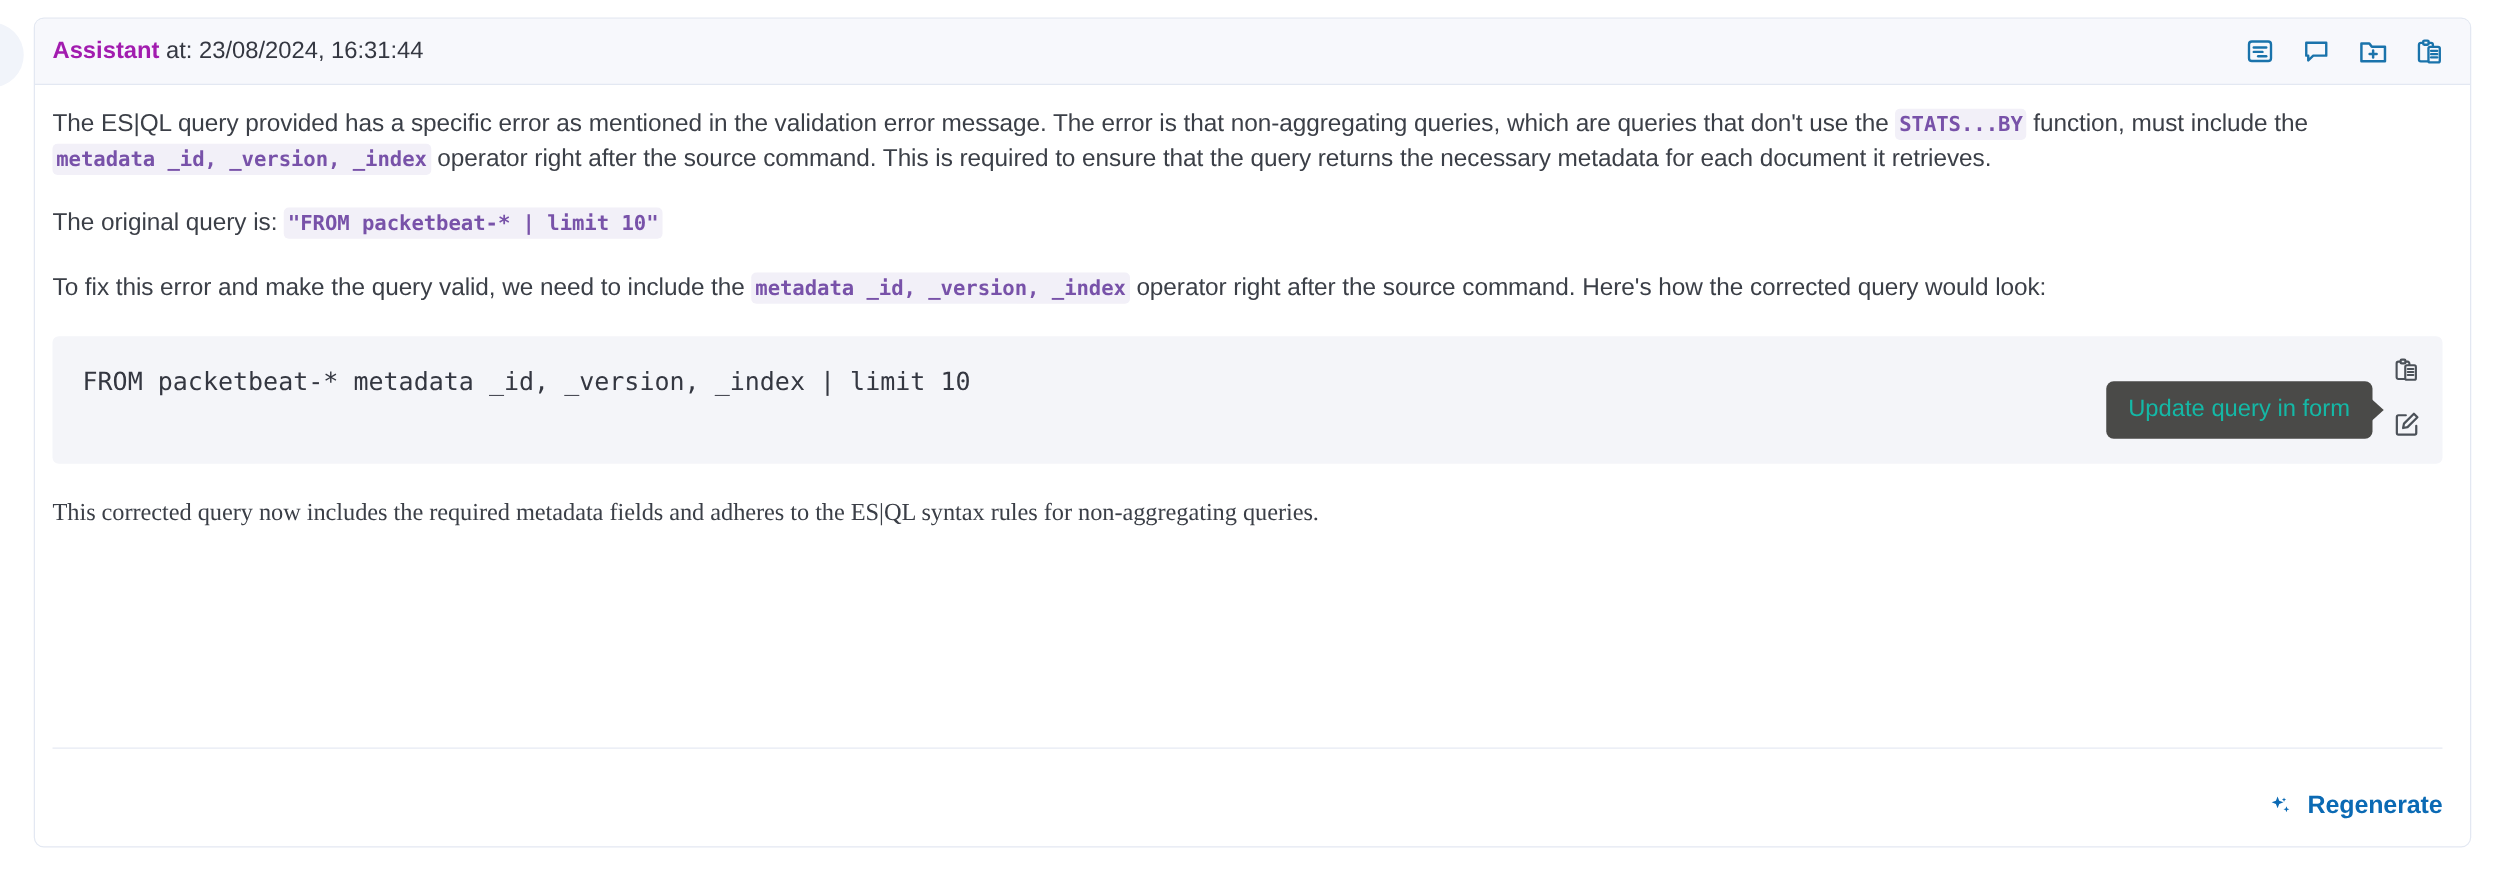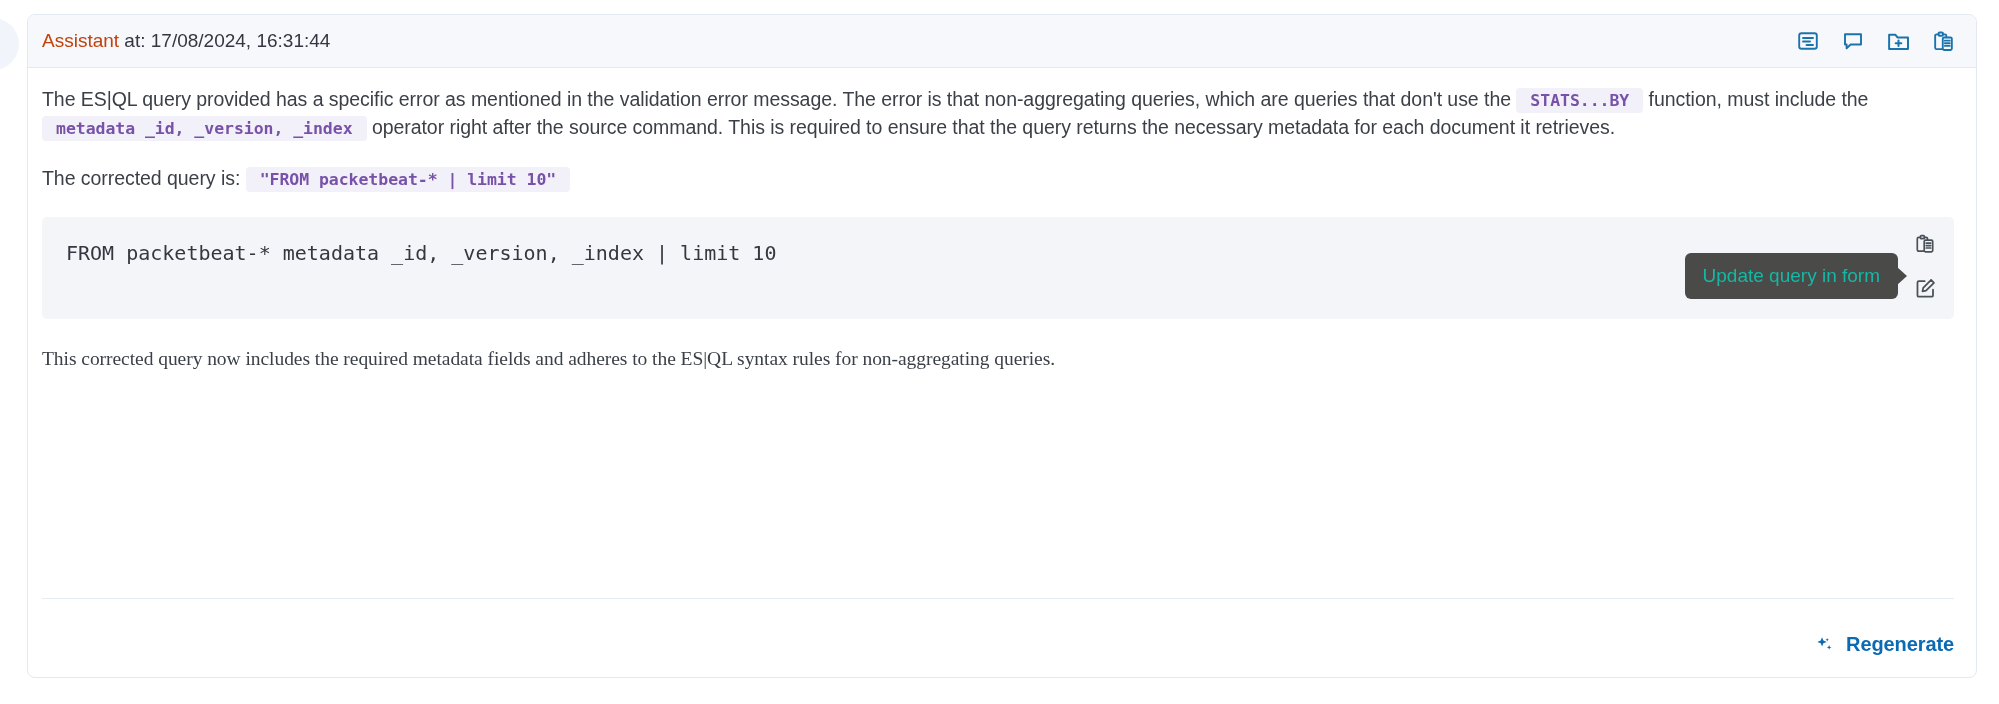--- a/index.html
+++ b/index.html
@@ -52,22 +52,22 @@
     display: flex;
     align-items: center;
     padding: 0 20px 0 14px;
   }
   .header-title {
     font-size: 19px;
     color: #343741;
     white-space: nowrap;
   }
   .header-title .who {
-    font-weight: normal;
-    color: #c2410c;
+    font-weight: bold;
+    color: #a21caf;
   }
   .header-spacer { flex: 1 1 auto; }
   .header-actions {
     display: flex;
     align-items: center;
     gap: 19px;
   }
   .icon-btn {
     display: inline-flex;
     align-items: center;
@@ -96,21 +96,21 @@
   }
   p.para:last-of-type { margin-bottom: 0; font-family: Liberation Serif, serif; }
 
   code.inline {
     font-family: "DejaVu Sans Mono", "Liberation Mono", monospace;
     font-size: 16.5px;
     font-weight: bold;
     color: #7852a9;
     background: #f2f0f8;
     border-radius: 4px;
-    padding: 3px 14px;
+    padding: 3px 3px;
     white-space: pre;
   }
 
   pre.codeblock {
     margin: 0 0 26px 0;
     background: #f4f5f9;
     border-radius: 5px;
     padding: 22px 24px 52px 24px;
     font-family: "DejaVu Sans Mono", "Liberation Mono", monospace;
     font-size: 20px;
@@ -195,21 +195,21 @@
 </style>
 </head>
 <body>
 
 <div class="avatar-stub"></div>
 
 <div class="conversation-card">
 
   <div class="card-header">
     <div class="header-title">
-      <span class="who">Assistant</span><span> at: </span><span>17/08/2024, 16:31:44</span>
+      <span class="who">Assistant</span><span> at: </span><span>23/08/2024, 16:31:44</span>
     </div>
     <div class="header-spacer"></div>
     <div class="header-actions">
 
       <button class="icon-btn" aria-label="Document">
         <svg width="24" height="24" viewBox="0 0 24 24" fill="none" stroke="currentColor" stroke-width="1.9" stroke-linecap="round" stroke-linejoin="round">
           <rect x="3.2" y="4.2" width="17.6" height="15.6" rx="2.3"></rect>
           <line x1="7" y1="9" x2="17" y2="9"></line>
           <line x1="7" y1="12.5" x2="14" y2="12.5"></line>
           <line x1="10.5" y1="16" x2="17" y2="16"></line>
@@ -241,22 +241,23 @@
         </svg>
       </button>
 
     </div>
   </div>
 
   <div class="card-body">
 
     <p class="para"><span>The ES|QL query provided has a specific error as mentioned in the validation error message. The error is that non-aggregating queries, which are queries that don't use the </span><code class="inline">STATS...BY</code><span> function, must include the </span><code class="inline">metadata _id, _version, _index</code><span> operator right after the source command. This is required to ensure that the query returns the necessary metadata for each document it retrieves.</span></p>
 
-    <p class="para"><span>The corrected query is: </span><code class="inline">"FROM packetbeat-* | limit 10"</code></p>
-
+    <p class="para"><span>The original query is: </span><code class="inline">"FROM packetbeat-* | limit 10"</code></p>
+
+    <p class="para"><span>To fix this error and make the query valid, we need to include the </span><code class="inline">metadata _id, _version, _index</code><span> operator right after the source command. Here's how the corrected query would look:</span></p>
 
     <pre class="codeblock"><span>FROM packetbeat-* metadata _id, _version, _index | limit 10</span><div class="code-actions"><button class="code-icon-btn" aria-label="Copy"><svg width="24" height="24" viewBox="0 0 24 24" fill="none" stroke="currentColor" stroke-width="1.7" stroke-linecap="round" stroke-linejoin="round">
               <path d="M7.4 5.3H5.7A1.4 1.4 0 0 0 4.3 6.7v11.1A1.4 1.4 0 0 0 5.7 19.2h7.4a1.4 1.4 0 0 0 1.4-1.4V6.7a1.4 1.4 0 0 0-1.4-1.4h-1.7"></path>
               <rect x="7.4" y="3.7" width="4" height="3" rx="1"></rect>
               <rect x="11.2" y="8.2" width="8.5" height="11.6" rx="1.3" fill="#f4f5f9"></rect>
               <line x1="13.2" y1="11.2" x2="17.7" y2="11.2"></line>
               <line x1="13.2" y1="13.6" x2="17.7" y2="13.6"></line>
               <line x1="13.2" y1="16" x2="17.7" y2="16"></line>
             </svg></button><button class="code-icon-btn" aria-label="Update query in form"><svg width="25" height="25" viewBox="0 0 24 24" fill="none" stroke="currentColor" stroke-width="1.7" stroke-linecap="round" stroke-linejoin="round">
               <path d="M19.2 13.1v5.5a1.3 1.3 0 0 1-1.3 1.3H5.6a1.3 1.3 0 0 1-1.3-1.3V6.3A1.3 1.3 0 0 1 5.6 5h5.6"></path>

